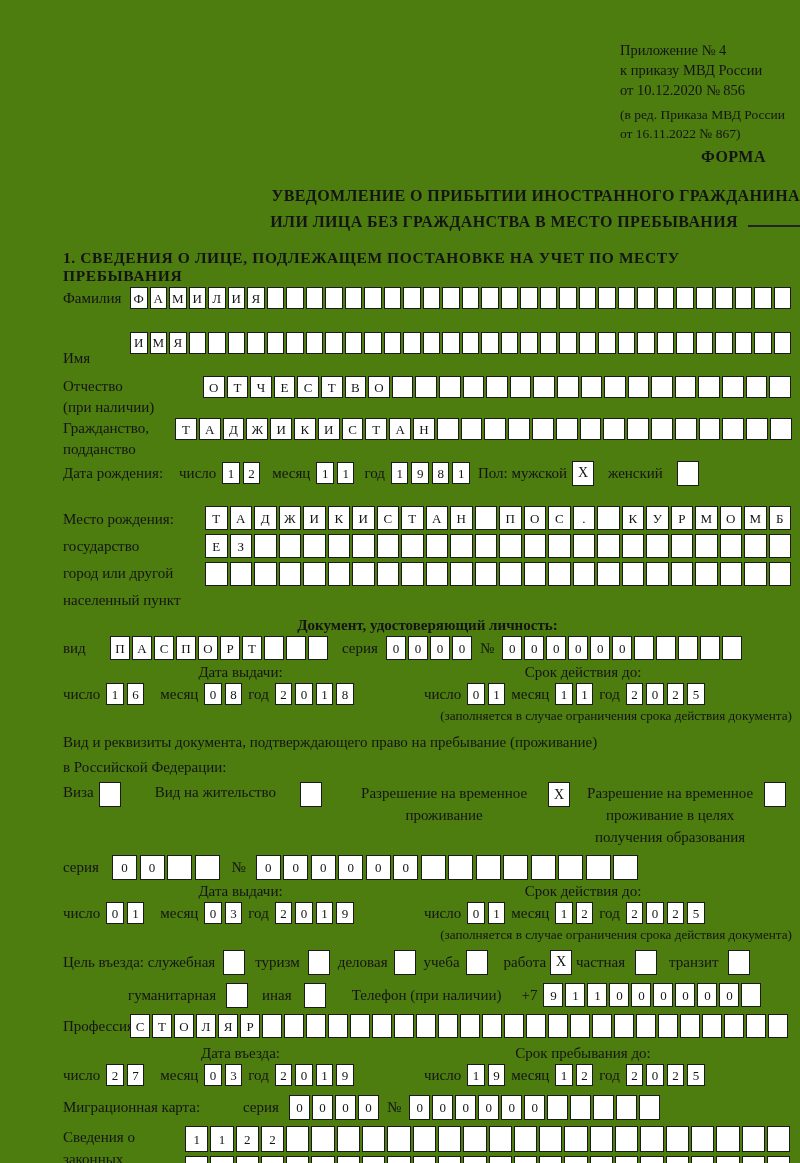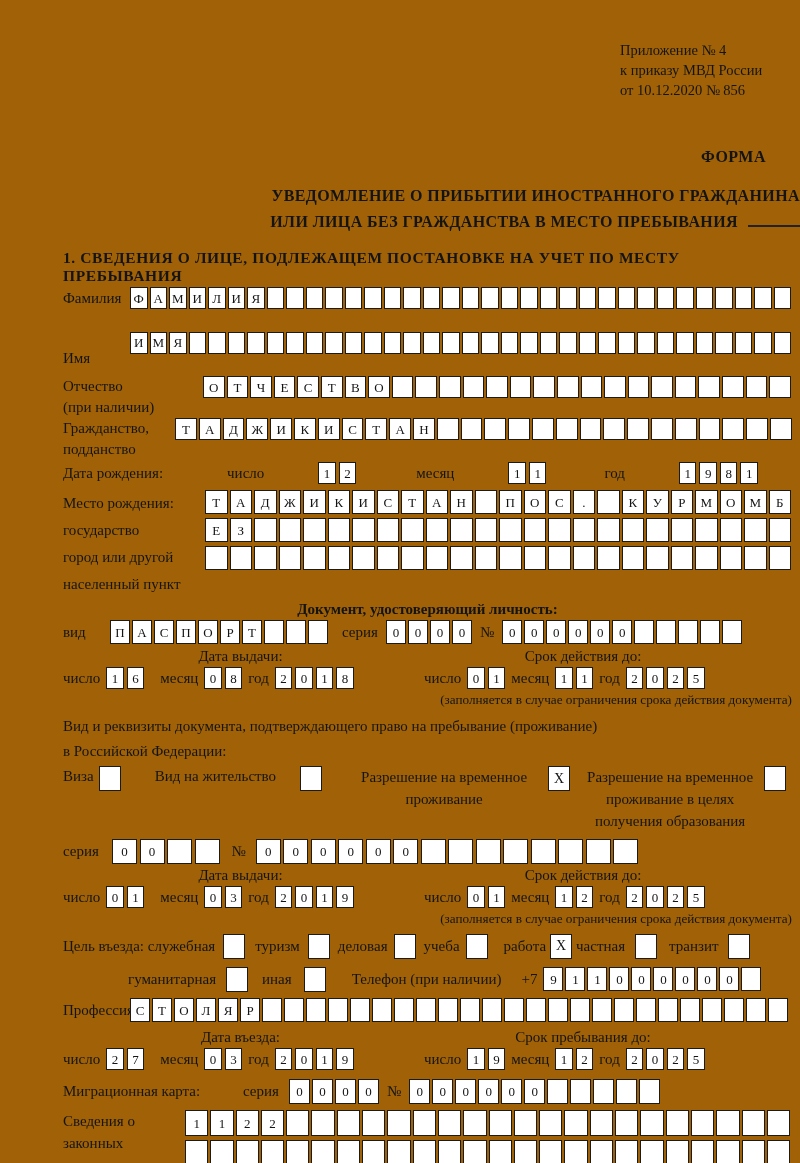--- a/index.html
+++ b/index.html
@@ -1,16 +1,16 @@
 <!DOCTYPE html>
 <html><head>
 <meta charset="utf-8">
 <style>
   html,body{margin:0;padding:0;background:#fff;}
-  .page{position:relative;width:800px;height:1163px;background:#a16207;color:#141414;
+  .page{position:relative;width:800px;height:1163px;background:#4d7c0f;color:#141414;
         font-family:"Liberation Serif","DejaVu Serif",serif;font-size:15px;overflow:hidden;}
   
   .appendix{position:absolute;left:620px;top:40px;font-size:14.5px;line-height:20px;}
   .edition{margin-top:5px;font-size:13.5px;line-height:19px;}
   .forma{position:absolute;top:148px;right:34px;font-weight:bold;font-size:16px;letter-spacing:.5px;}
   .title{position:absolute;top:183px;left:0;width:800px;text-align:right;font-weight:bold;
          font-size:16px;line-height:26px;letter-spacing:.4px;}
   .uline{display:inline-block;width:52px;border-bottom:2px solid #222;margin-left:10px;height:14px;}
   .sec{position:absolute;top:249px;left:63px;width:715px;font-weight:bold;font-size:15.5px;letter-spacing:.6px;}
   
@@ -38,20 +38,24 @@
 </style>
 </head>
 <body>
 
 <div class="page">
 
   <div class="appendix">
     <div>Приложение № 4</div>
     <div>к приказу МВД России</div>
     <div>от 10.12.2020 № 856</div>
+    <div class="edition">
+      <div>(в ред. Приказа МВД России</div>
+      <div>от 16.11.2022 № 867)</div>
+    </div>
   </div>
   <div class="forma">ФОРМА</div>
 
   <div class="title">
     <div>УВЕДОМЛЕНИЕ О ПРИБЫТИИ ИНОСТРАННОГО ГРАЖДАНИНА</div>
     <div>
       <span>ИЛИ ЛИЦА БЕЗ ГРАЖДАНСТВА В МЕСТО ПРЕБЫВАНИЯ</span><span class="uline"></span>
     </div>
   </div>
 
@@ -201,21 +205,21 @@
           <span class="cell"></span>
           <span class="cell"></span>
           <span class="cell"></span>
           <span class="cell"></span>
           <span class="cell"></span>
           <span class="cell"></span>
           <span class="cell"></span>
         </span>
     </div>
 
-    <div class="row ctr" style="height:26px;margin-bottom:4px;gap:48px;">
+    <div class="row ctr" style="height:26px;margin-bottom:20px;">
       <span class="lab">Дата рождения:</span>
       <span class="dlab" style="margin-left:16px;">число</span>
       <span class="cells dcells">
           <span class="cell">1</span>
           <span class="cell">2</span>
         </span>
       <span class="dlab" style="margin-left:12px;">месяц</span>
       <span class="cells dcells">
           <span class="cell">1</span>
           <span class="cell">1</span>

